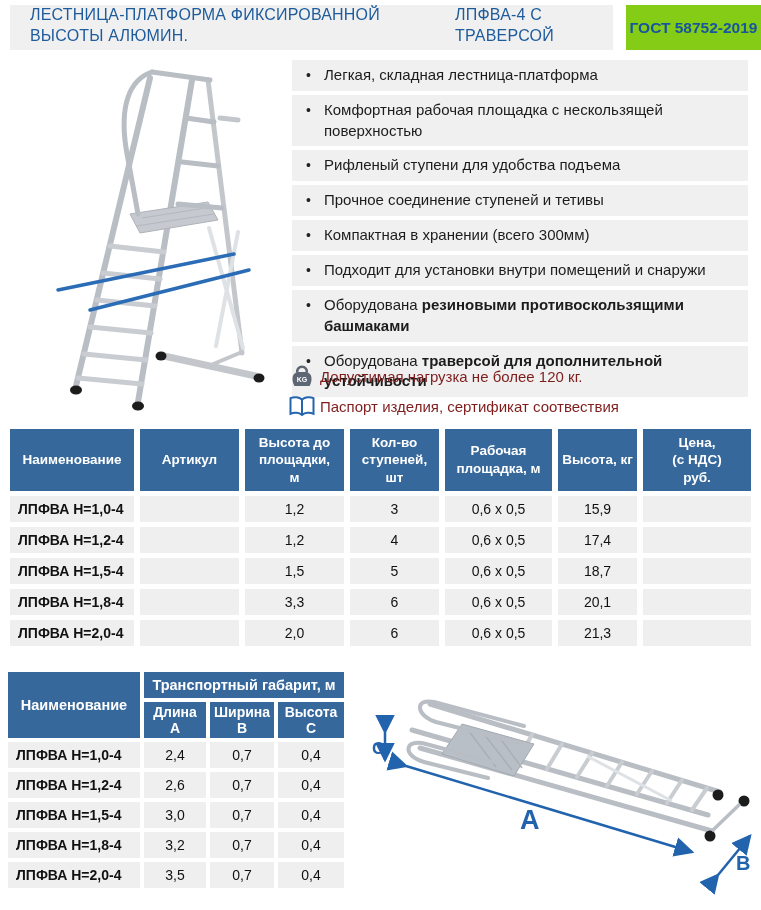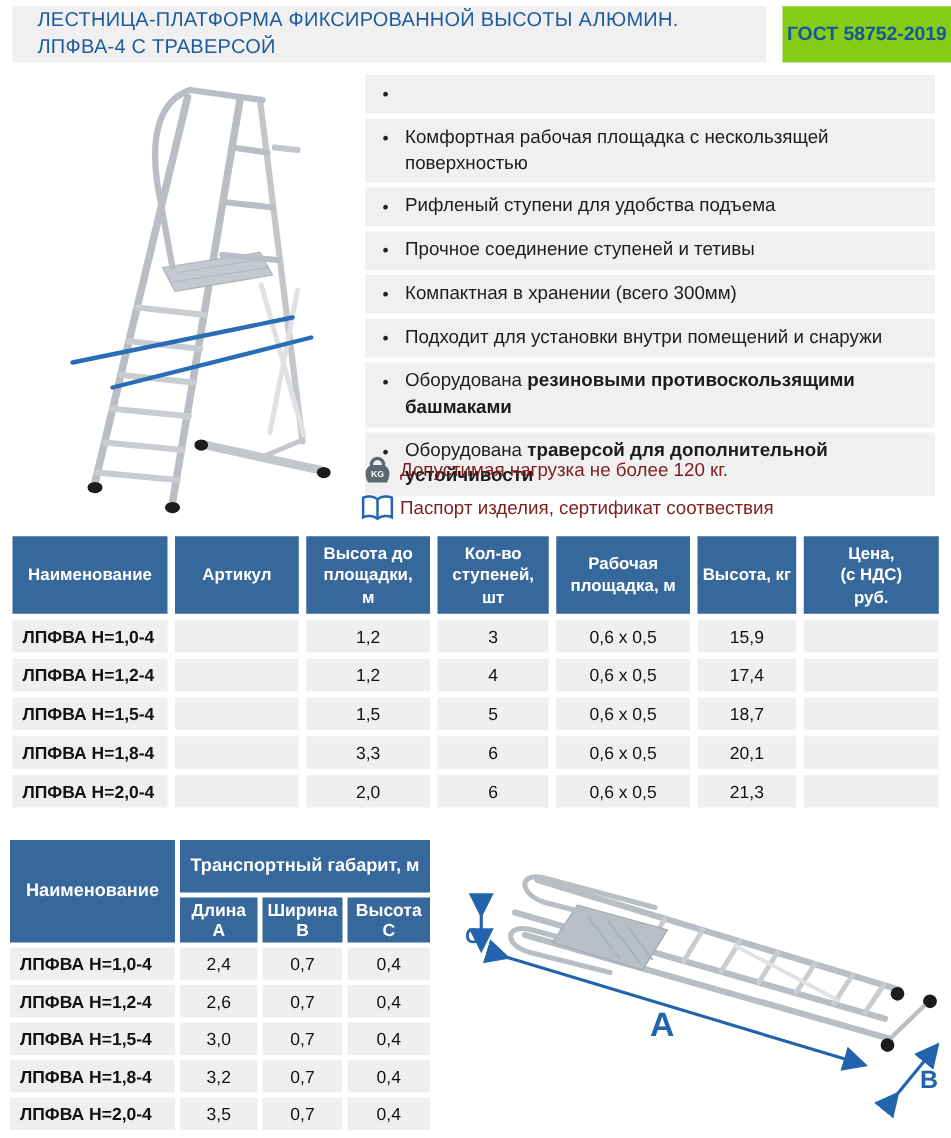--- a/index.html
+++ b/index.html
@@ -1,21 +1,21 @@
 <!DOCTYPE html>
 <html><head>
 <meta charset="utf-8">
 <style>
   *{margin:0;padding:0;box-sizing:border-box}
   html,body{width:761px;height:910px}
   body{position:relative;background:#fff;font-family:"Liberation Sans",sans-serif;color:#1c1c1c;overflow:hidden}
 
   
   #header-left{position:absolute;left:10px;top:5px;width:603px;height:45px;background:#f0f0f0;
-    display:flex;flex-direction:column;justify-content:center;padding-left:20px;
+    display:flex;flex-direction:row;justify-content:center;padding-left:20px;
     color:#1e5b9c;font-size:16px;font-weight:500;line-height:1.3;letter-spacing:.2px}
   #gost-box{position:absolute;left:626px;top:5px;width:135px;height:45px;background:#84cc16;
     display:flex;align-items:center;justify-content:center;color:#17559f;font-weight:bold;font-size:15.5px}
 
   
   #product-image{position:absolute;left:2px;top:56px;width:288px;height:362px}
 
   
   #features{position:absolute;left:292px;top:60px;width:456px;display:flex;flex-direction:column;gap:4px}
   .feature-item{background:#f0f0f0;display:flex;align-items:flex-start;padding:5px 10px 5px 14px;
@@ -33,21 +33,21 @@
   #main-table{position:absolute;left:4px;top:424px;width:753px;border-spacing:6px 5px}
   #main-table th{background:#36689c;color:#fff;font-size:13.5px;font-weight:bold;height:62px;
     vertical-align:middle;text-align:center;white-space:pre-line;line-height:1.3}
   #main-table td{background:#efefef;height:26px;font-size:14px;text-align:center;vertical-align:middle;color:#111}
   #main-table td.name-cell{text-align:left;padding-left:8px;font-weight:bold}
 
   #transport-table{position:absolute;left:4px;top:668px;width:344px;border-spacing:4px 4px}
   #transport-table th{background:#36689c;color:#fff;font-weight:bold;text-align:center;
     vertical-align:middle;white-space:pre-line}
   #transport-table th.name-col{font-size:14.5px}
-  #transport-table th.group{font-size:14.5px;height:42px}
+  #transport-table th.group{font-size:14.5px;height:26px}
   #transport-table th.sub{font-size:14px;height:36px;line-height:1.15}
   #transport-table td{background:#efefef;height:26px;font-size:14px;text-align:center;vertical-align:middle;color:#111}
   #transport-table td.name-cell{text-align:left;padding-left:8px;font-weight:bold}
 
   
   #diagram{position:absolute;left:372px;top:664px;width:389px;height:246px}
   .dim-label{font-weight:bold;fill:#2263ad}
 </style>
 </head>
 <body>
@@ -101,20 +101,21 @@
     <ellipse cx="74" cy="334" rx="6" ry="4.5"></ellipse>
     <ellipse cx="136" cy="350" rx="6" ry="4.5"></ellipse>
     <ellipse cx="159" cy="300" rx="5.5" ry="4.5"></ellipse>
     <ellipse cx="257" cy="322" rx="5.5" ry="4.5"></ellipse>
   </g>
 </svg>
 
 <div id="features">
     <div class="feature-item">
       <span class="bullet">•</span>
+      <span class="feature-text"><span>Легкая, складная лестница-платформа</span></span>
     </div>
     <div class="feature-item">
       <span class="bullet">•</span>
       <span class="feature-text"><span>Комфортная рабочая площадка с нескользящей поверхностью</span></span>
     </div>
     <div class="feature-item">
       <span class="bullet">•</span>
       <span class="feature-text"><span>Рифленый ступени для удобства подъема</span></span>
     </div>
     <div class="feature-item">

